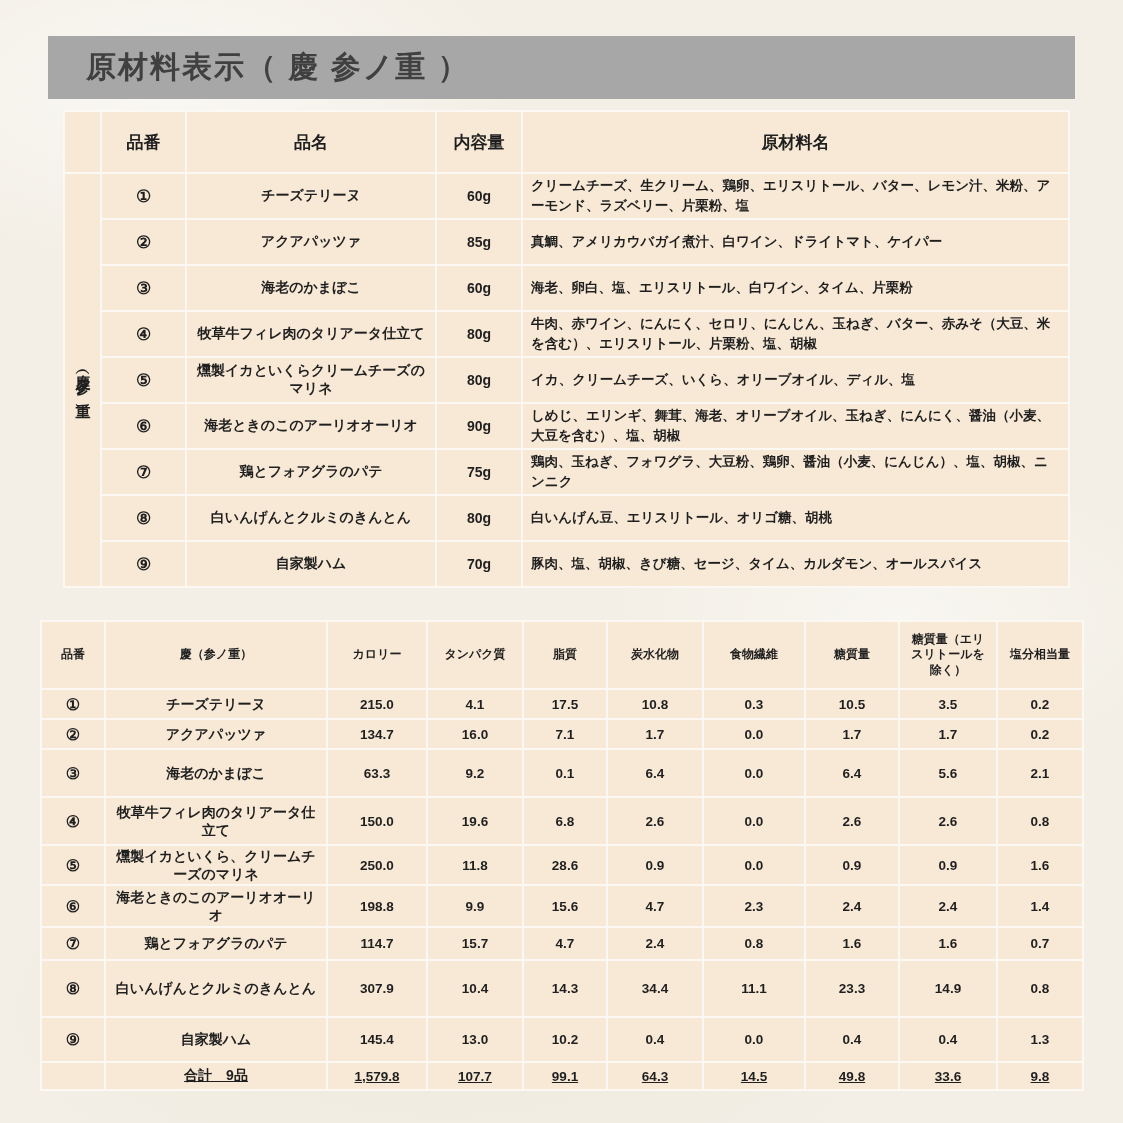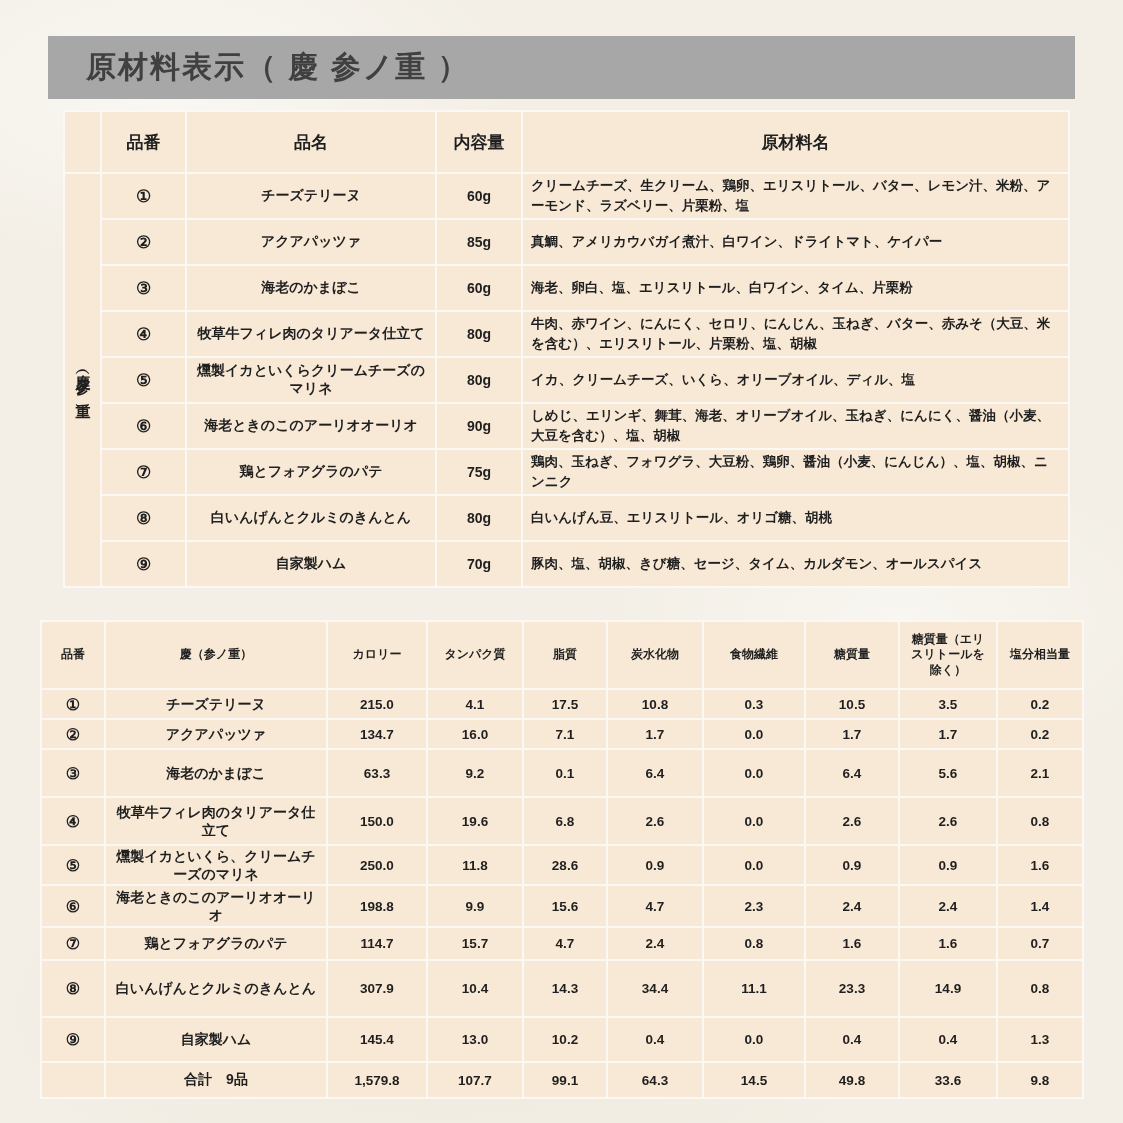--- a/index.html
+++ b/index.html
@@ -61,21 +61,21 @@
   .tbl-nutrition .c-name{font-size:14px;padding:0 6px;line-height:1.3;}
   .tbl-nutrition tbody tr:nth-child(1){height:30px;}
   .tbl-nutrition tbody tr:nth-child(2){height:30px;}
   .tbl-nutrition tbody tr:nth-child(3){height:48px;}
   .tbl-nutrition tbody tr:nth-child(4){height:48px;}
   .tbl-nutrition tbody tr:nth-child(5){height:40px;}
   .tbl-nutrition tbody tr:nth-child(6){height:42px;}
   .tbl-nutrition tbody tr:nth-child(7){height:33px;}
   .tbl-nutrition tbody tr:nth-child(8){height:57px;}
   .tbl-nutrition tbody tr:nth-child(9){height:45px;}
-  .tbl-nutrition tfoot tr{height:36px;}
+  .tbl-nutrition tfoot tr{height:28px;text-decoration:underline;}
   .tbl-nutrition .c-total-label{font-size:14px;}
 </style>
 </head>
 <body>
 
 <div class="title-bar">
   <span>原材料表示（ 慶 参ノ重 ）</span>
 </div>
 
 <table class="tbl-ingredients">

